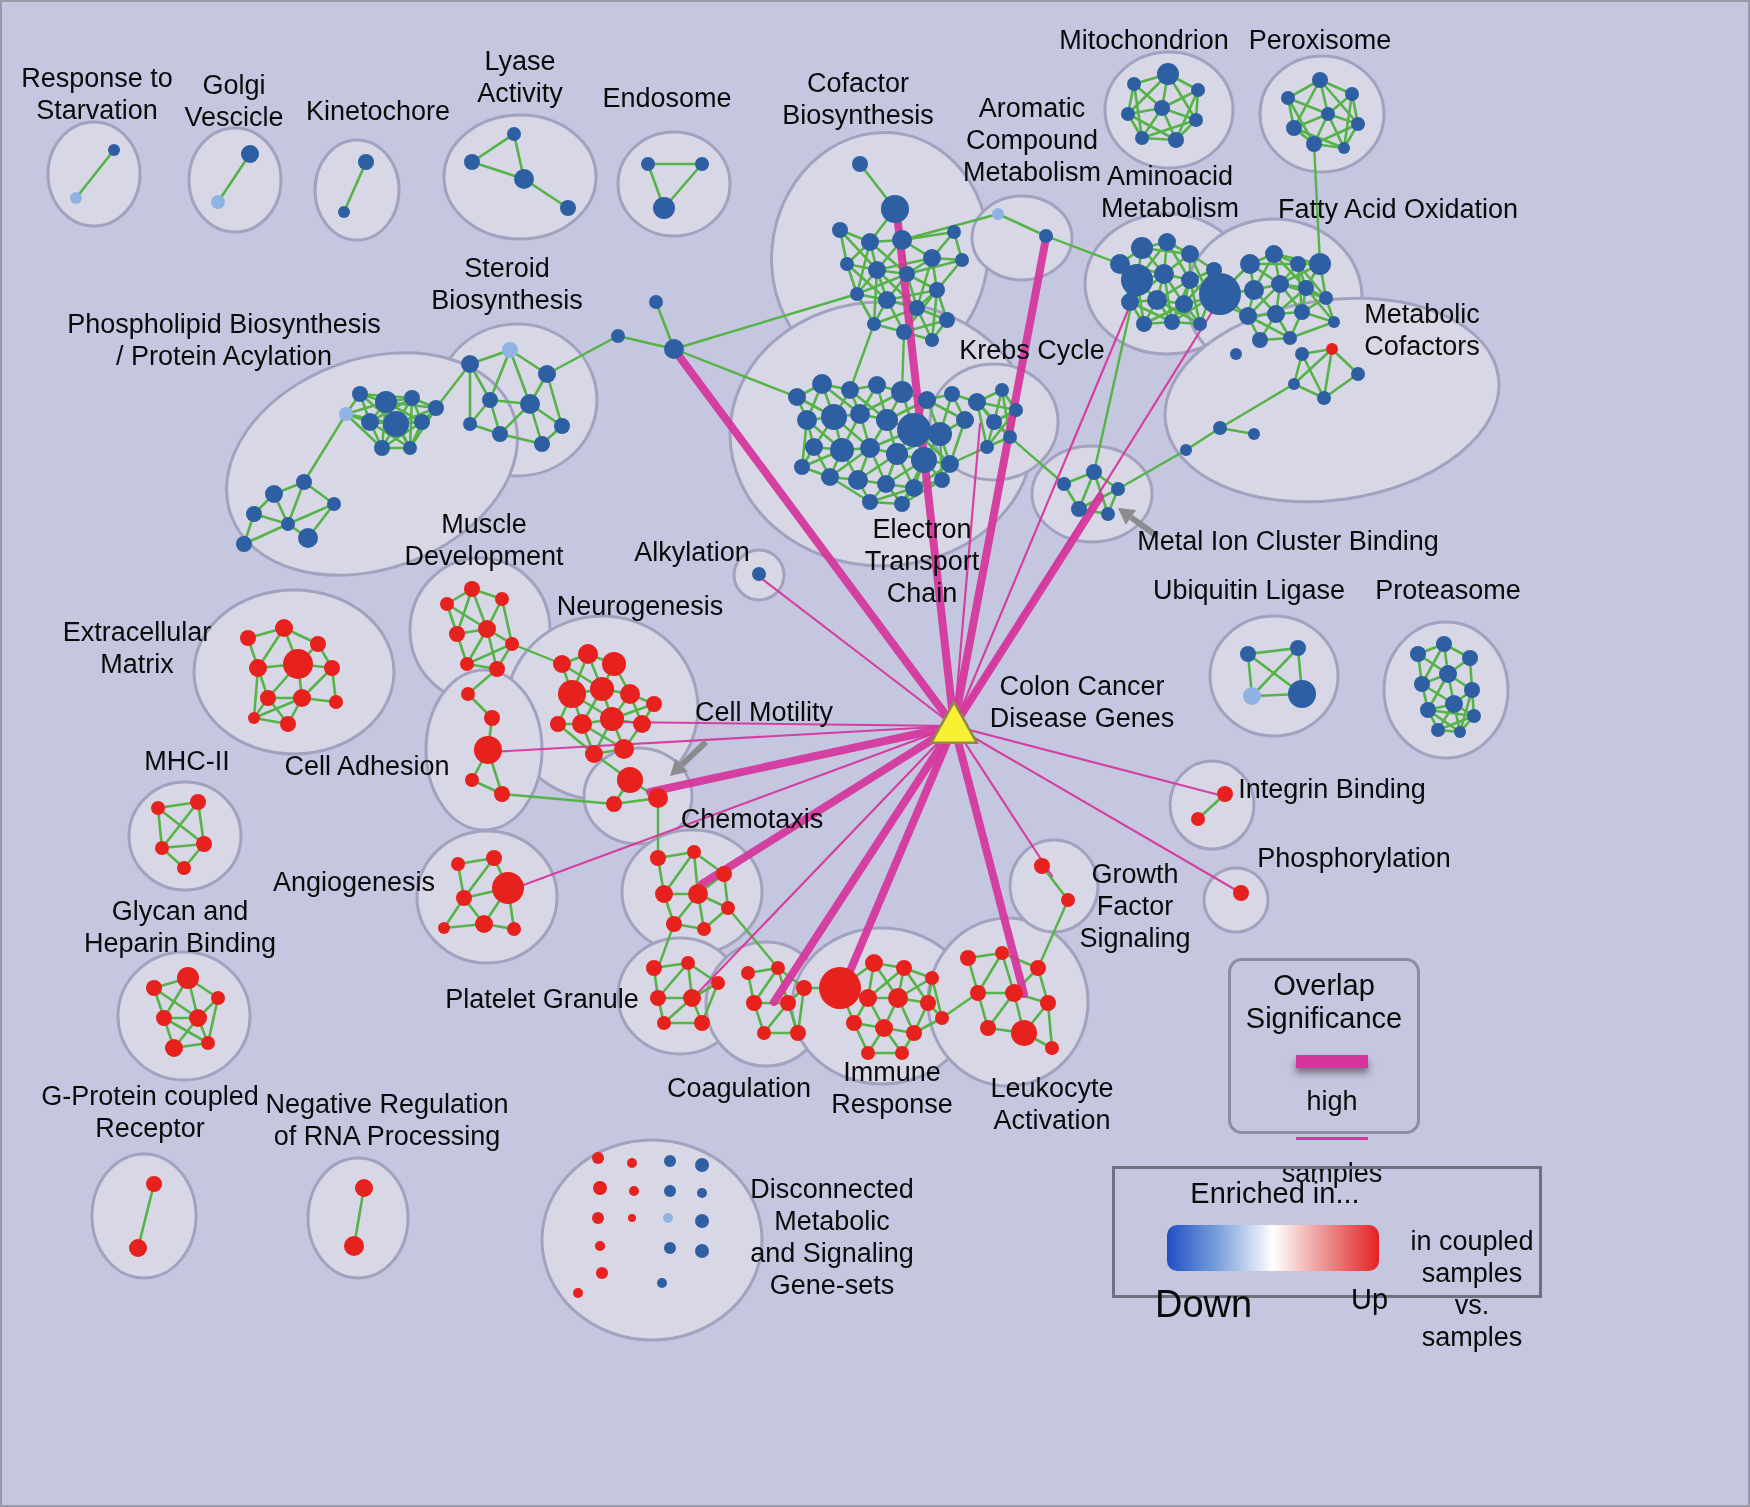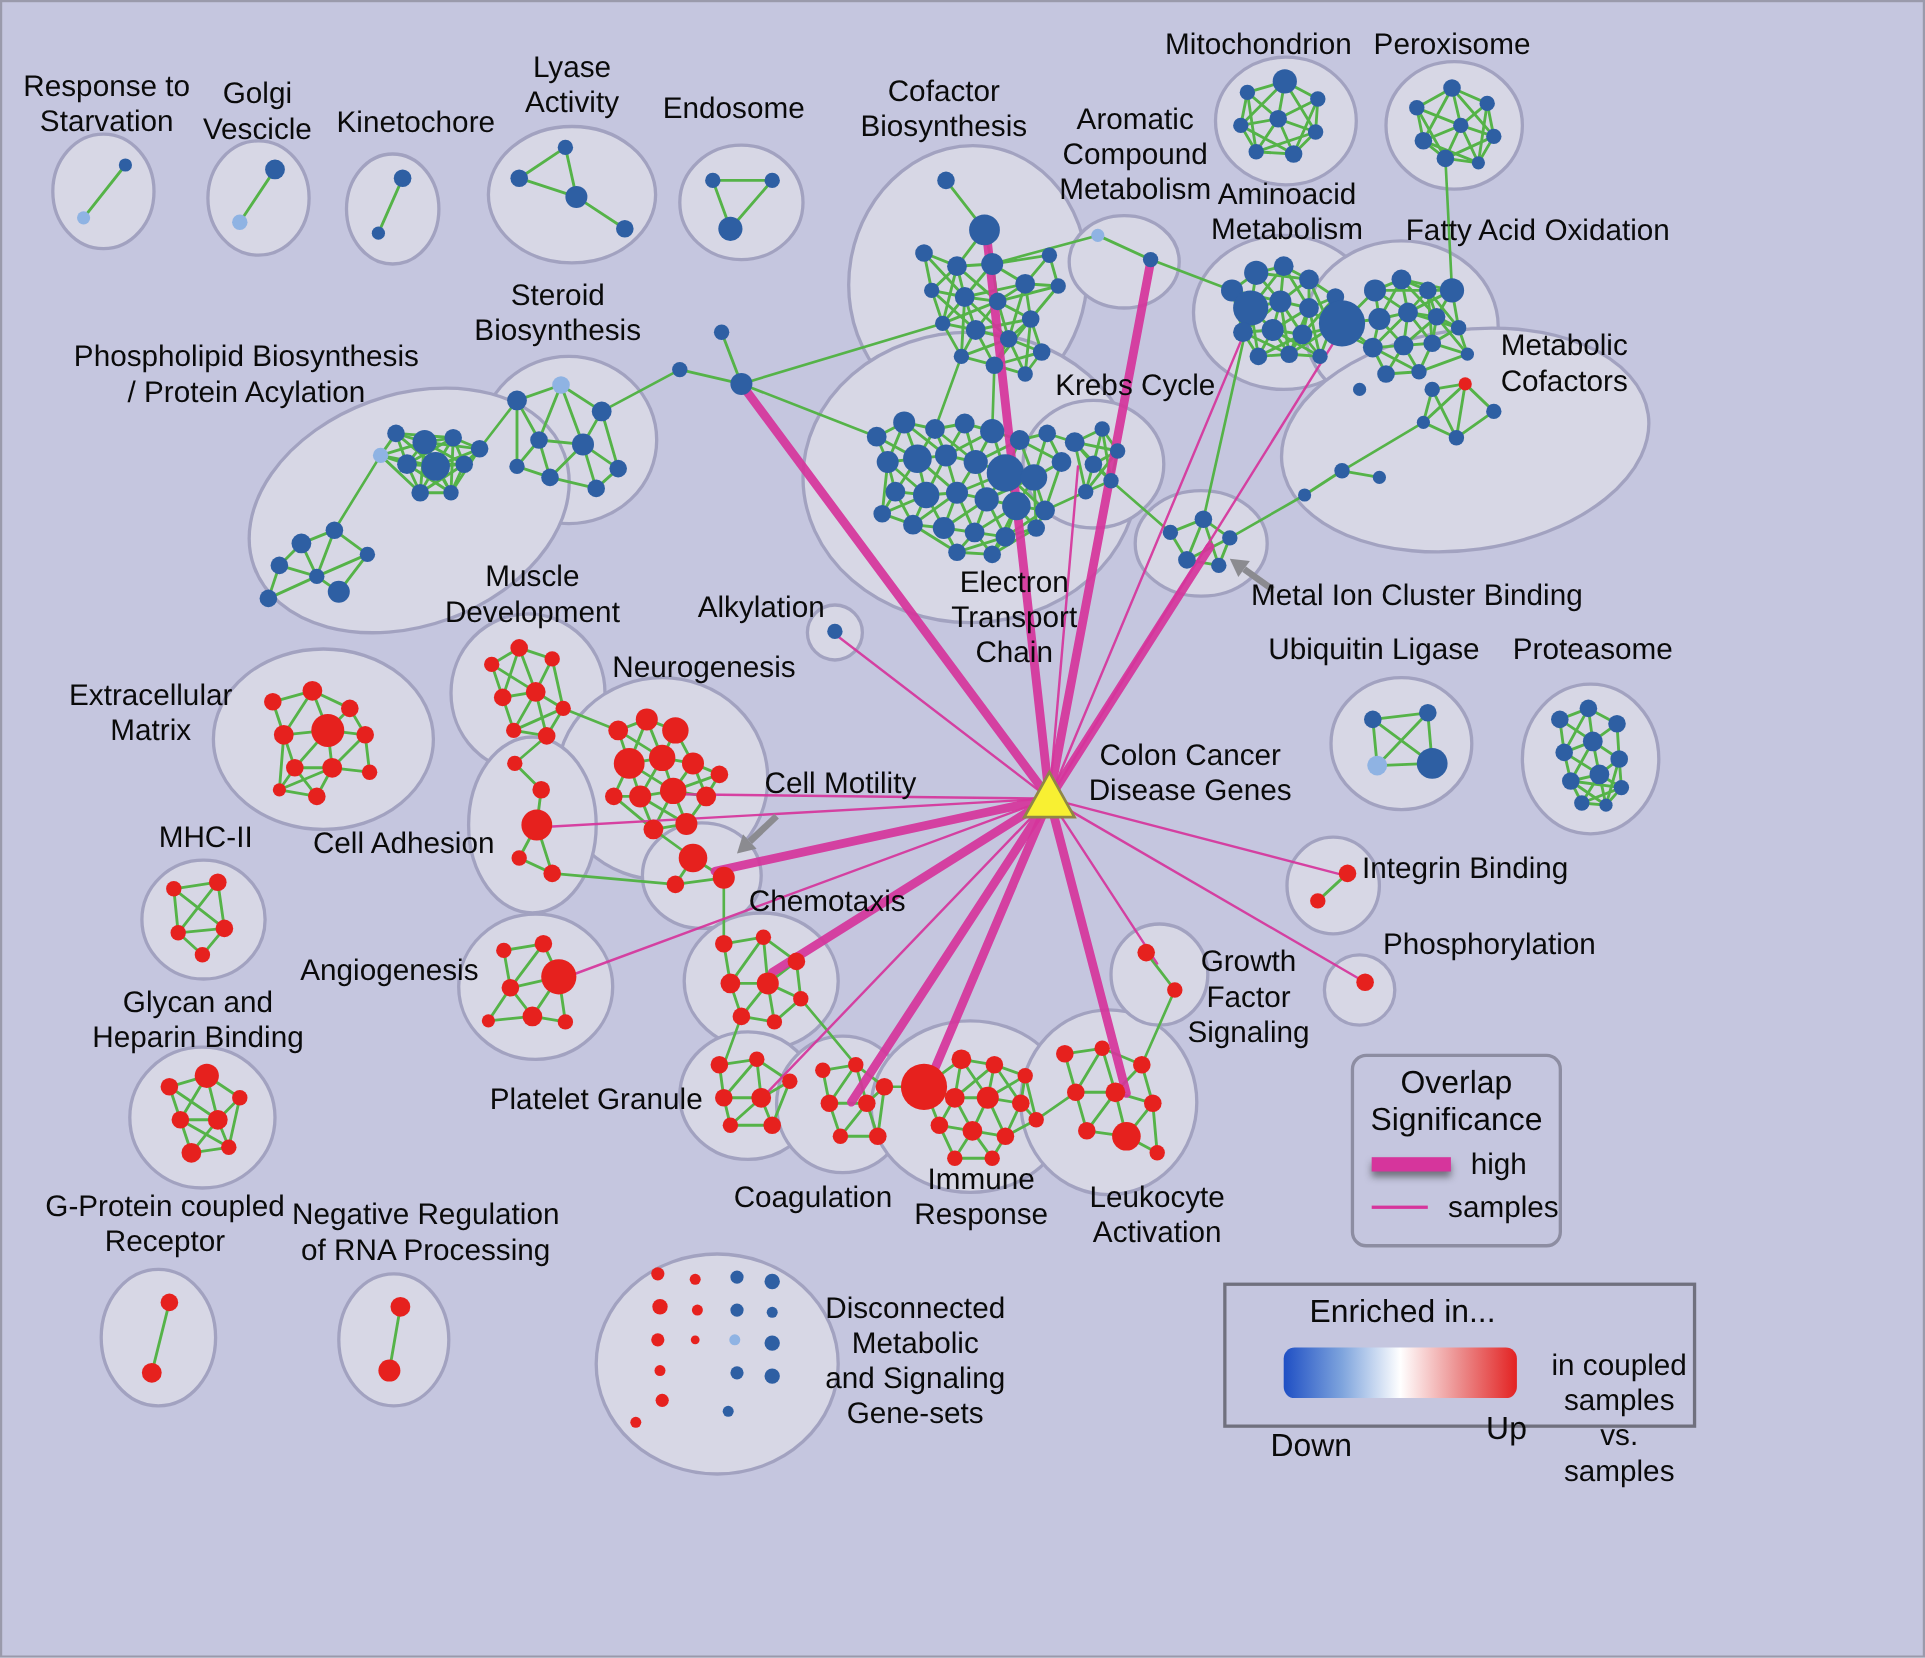--- a/index.html
+++ b/index.html
@@ -3,28 +3,28 @@
 <meta charset="utf-8">
 <style>
   html,body{margin:0;padding:0;background:#ffffff;}
   #figure{position:relative;width:1750px;height:1507px;background:#c5c6df;overflow:hidden;
           font-family:"Liberation Sans",sans-serif;border:2px solid #9a9aab;box-sizing:border-box;}
   #network-svg{position:absolute;left:0;top:0;}
   #network-svg text{font-family:"Liberation Sans",sans-serif;}
   .legend{position:absolute;box-sizing:border-box;color:#0a0a0a;}
   #legend-overlap{left:1226px;top:956px;width:192px;height:176px;border:3px solid #8d8da2;border-radius:14px;padding-top:8px;}
   .legend-title{text-align:center;font-size:29px;line-height:33px;}
-  .legend-row{display:flex;align-items:center;gap:18px;margin:8px 0 0 16px;}
+  .legend-row{display:flex;align-items:center;gap:18px;margin:20px 0 0 16px;flex-direction:column;}
   .sample-high{width:72px;height:13px;background:#d6359c;box-shadow:0 5px 7px rgba(30,30,30,.5);}
   .sample-moderate{width:72px;height:3px;background:#d6359c;}
   .legend-item-label{font-size:27px;}
   #legend-enriched{left:1110px;top:1164px;width:430px;height:132px;border:3px solid #70707e;}
   #enriched-title{position:absolute;left:0;top:8px;width:320px;text-align:center;font-size:29px;}
   #gradient-bar{position:absolute;left:52px;top:56px;width:212px;height:46px;border-radius:10px;}
-  #down-label{position:absolute;left:40px;top:130px;font-size:29px;}
+  #down-label{position:absolute;left:40px;top:114px;font-size:38px;}
   #up-label{position:absolute;left:236px;top:114px;font-size:29px;text-align:center;}
   #enriched-note{position:absolute;left:288px;top:56px;width:138px;text-align:center;font-size:27px;line-height:32px;}
 </style>
 </head>
 <body>
 
 <div id="figure">
   <svg id="network-svg" width="1750" height="1507" viewBox="0 0 1750 1507">
       <g>
         <ellipse cx="92" cy="172" rx="46" ry="52" fill="#d7d7e5" stroke="#a2a2c0" stroke-width="3"></ellipse>

